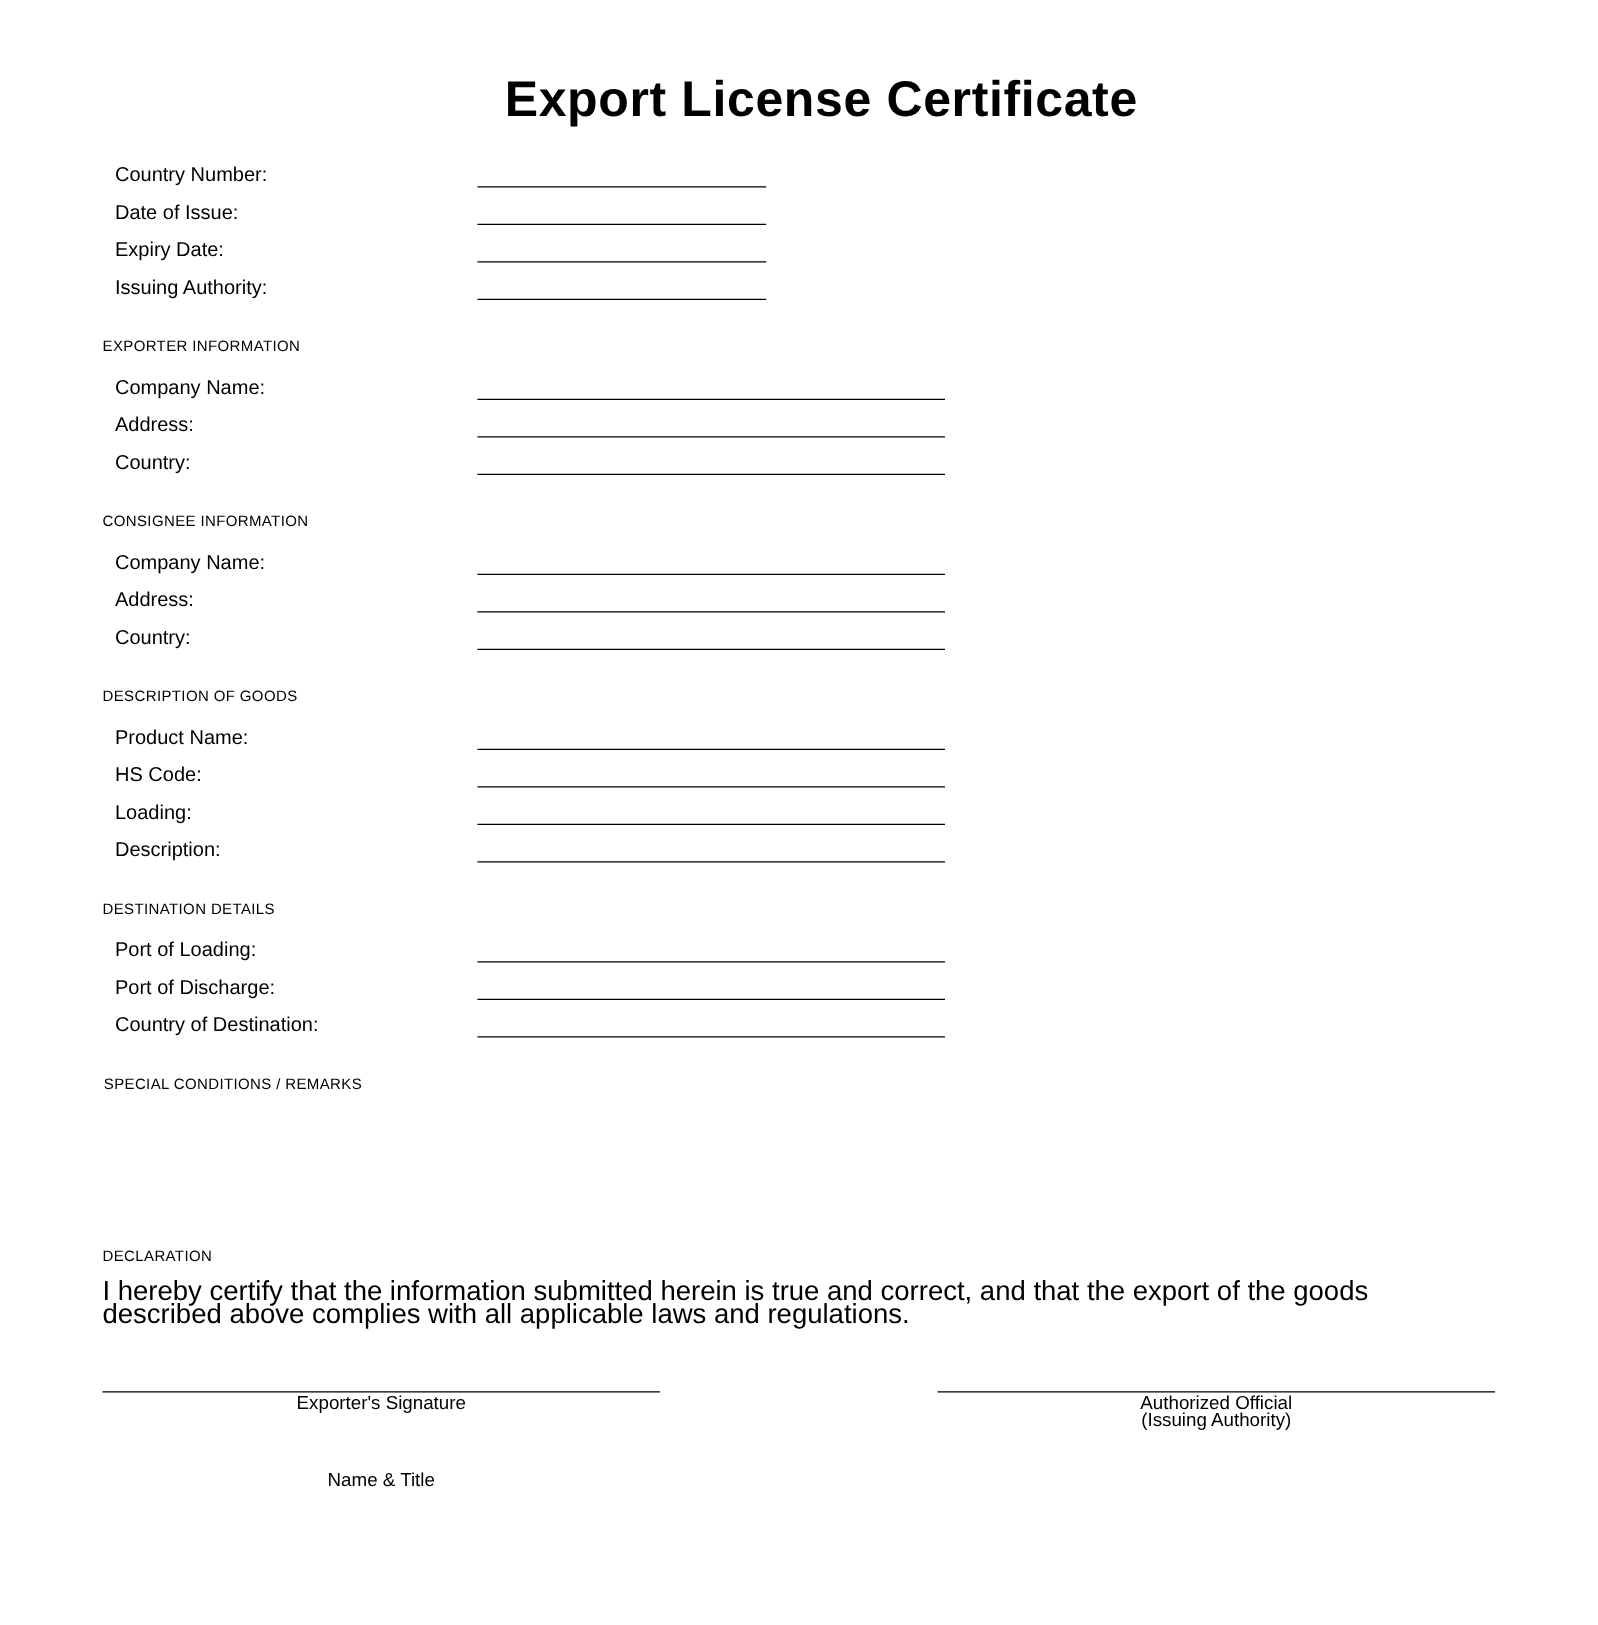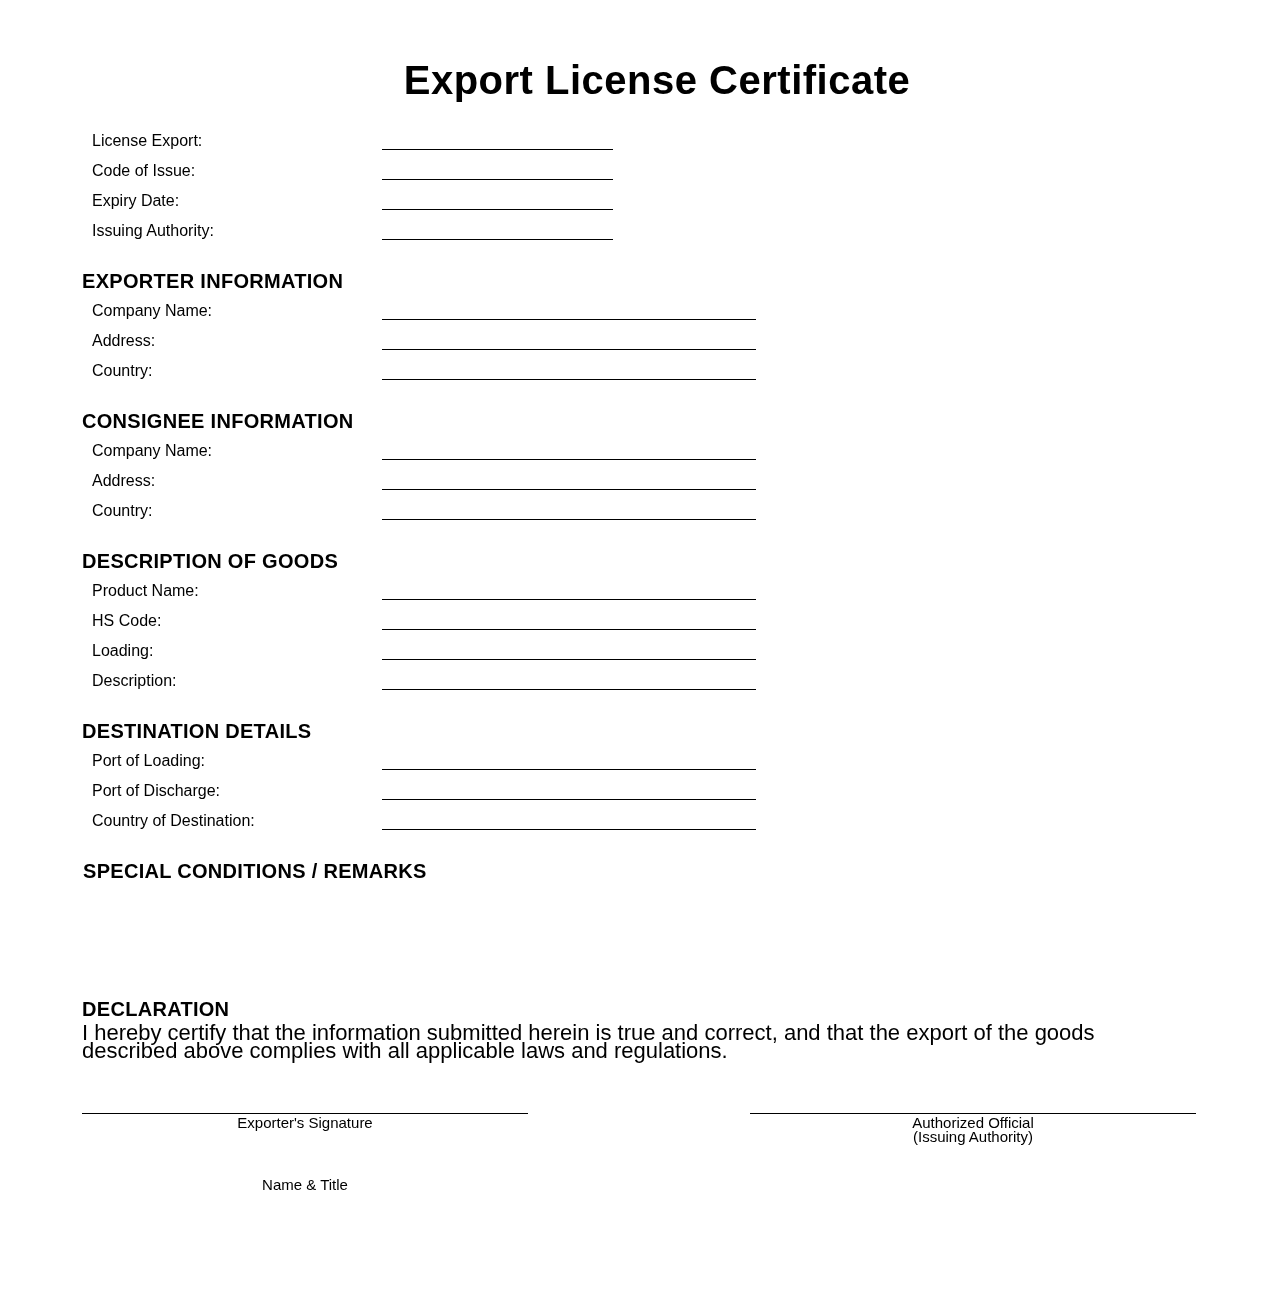--- a/index.html
+++ b/index.html
@@ -3,36 +3,36 @@
 <meta charset="utf-8">
 <style>
   html, body { margin: 0; padding: 0; background: #ffffff; }
   body { width: 1278px; height: 1300px; position: relative; font-family: "Liberation Sans", sans-serif; color: #000; }
   .title { position: absolute; left: 0; width: 1278px; top: 58px; text-align: center; font-size: 40px; font-weight: bold; letter-spacing: 0.5px; margin-left: 18px; }
   .row { position: absolute; left: 92px; height: 20px; font-size: 16px; }
   .row .label { position: absolute; left: 0; top: 0; white-space: nowrap; }
   .row .line { position: absolute; left: 290px; top: 17px; border-bottom: 1px solid #000; height: 0; }
   .short { width: 231px; }
   .long { width: 374px; }
-  .section { position: absolute; left: 82px; font-size: 20px; font-weight: bold; letter-spacing: 0.3px; }
+  .section { position: absolute; left: 82px; font-size: 12px; font-weight: normal; letter-spacing: 0.3px; }
   .decl-text { position: absolute; left: 82px; top: 1024px; width: 1110px; font-size: 22px; line-height: 18px; }
   .sig-line { position: absolute; top: 1113px; border-bottom: 1px solid #000; width: 446px; }
   .sig-label { position: absolute; width: 446px; text-align: center; font-size: 15px; }
 </style>
 </head>
 <body>
 
 <div class="title">Export License Certificate</div>
 
 <div class="row" style="top:132px">
-  <span class="label">License Export:</span>
+  <span class="label">Country Number:</span>
   <span class="line short"></span>
 </div>
 <div class="row" style="top:162px">
-  <span class="label">Code of Issue:</span>
+  <span class="label">Date of Issue:</span>
   <span class="line short"></span>
 </div>
 <div class="row" style="top:192px">
   <span class="label">Expiry Date:</span>
   <span class="line short"></span>
 </div>
 <div class="row" style="top:222px">
   <span class="label">Issuing Authority:</span>
   <span class="line short"></span>
 </div>

